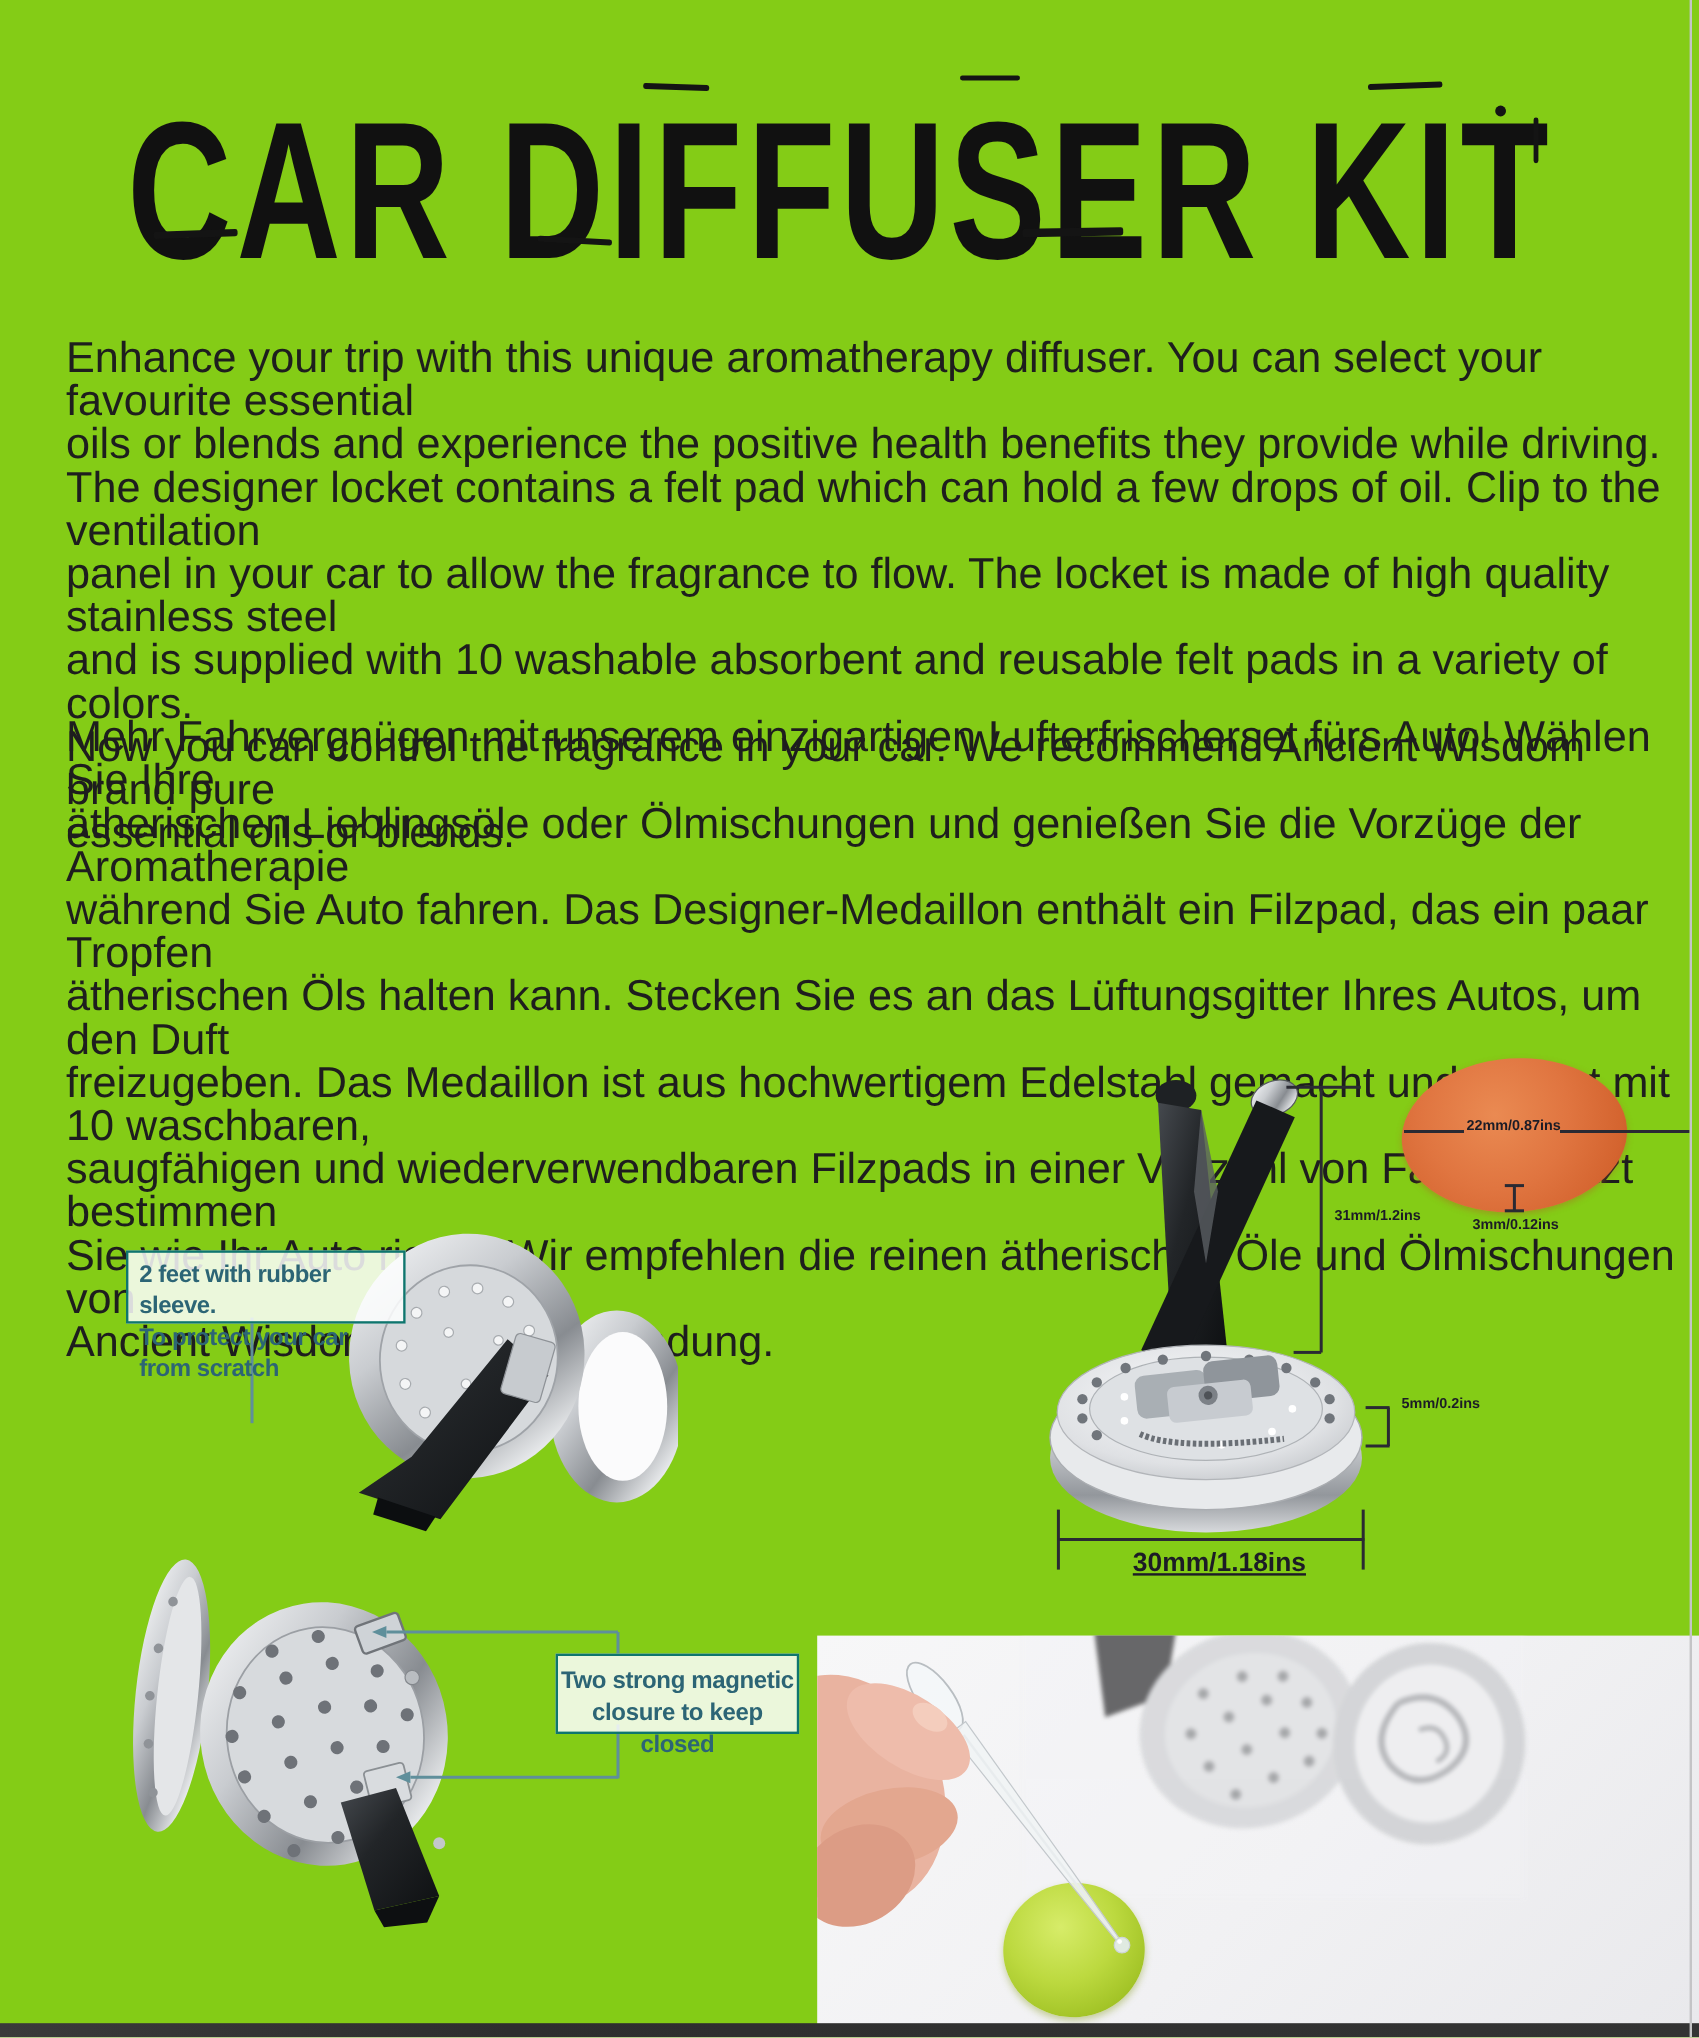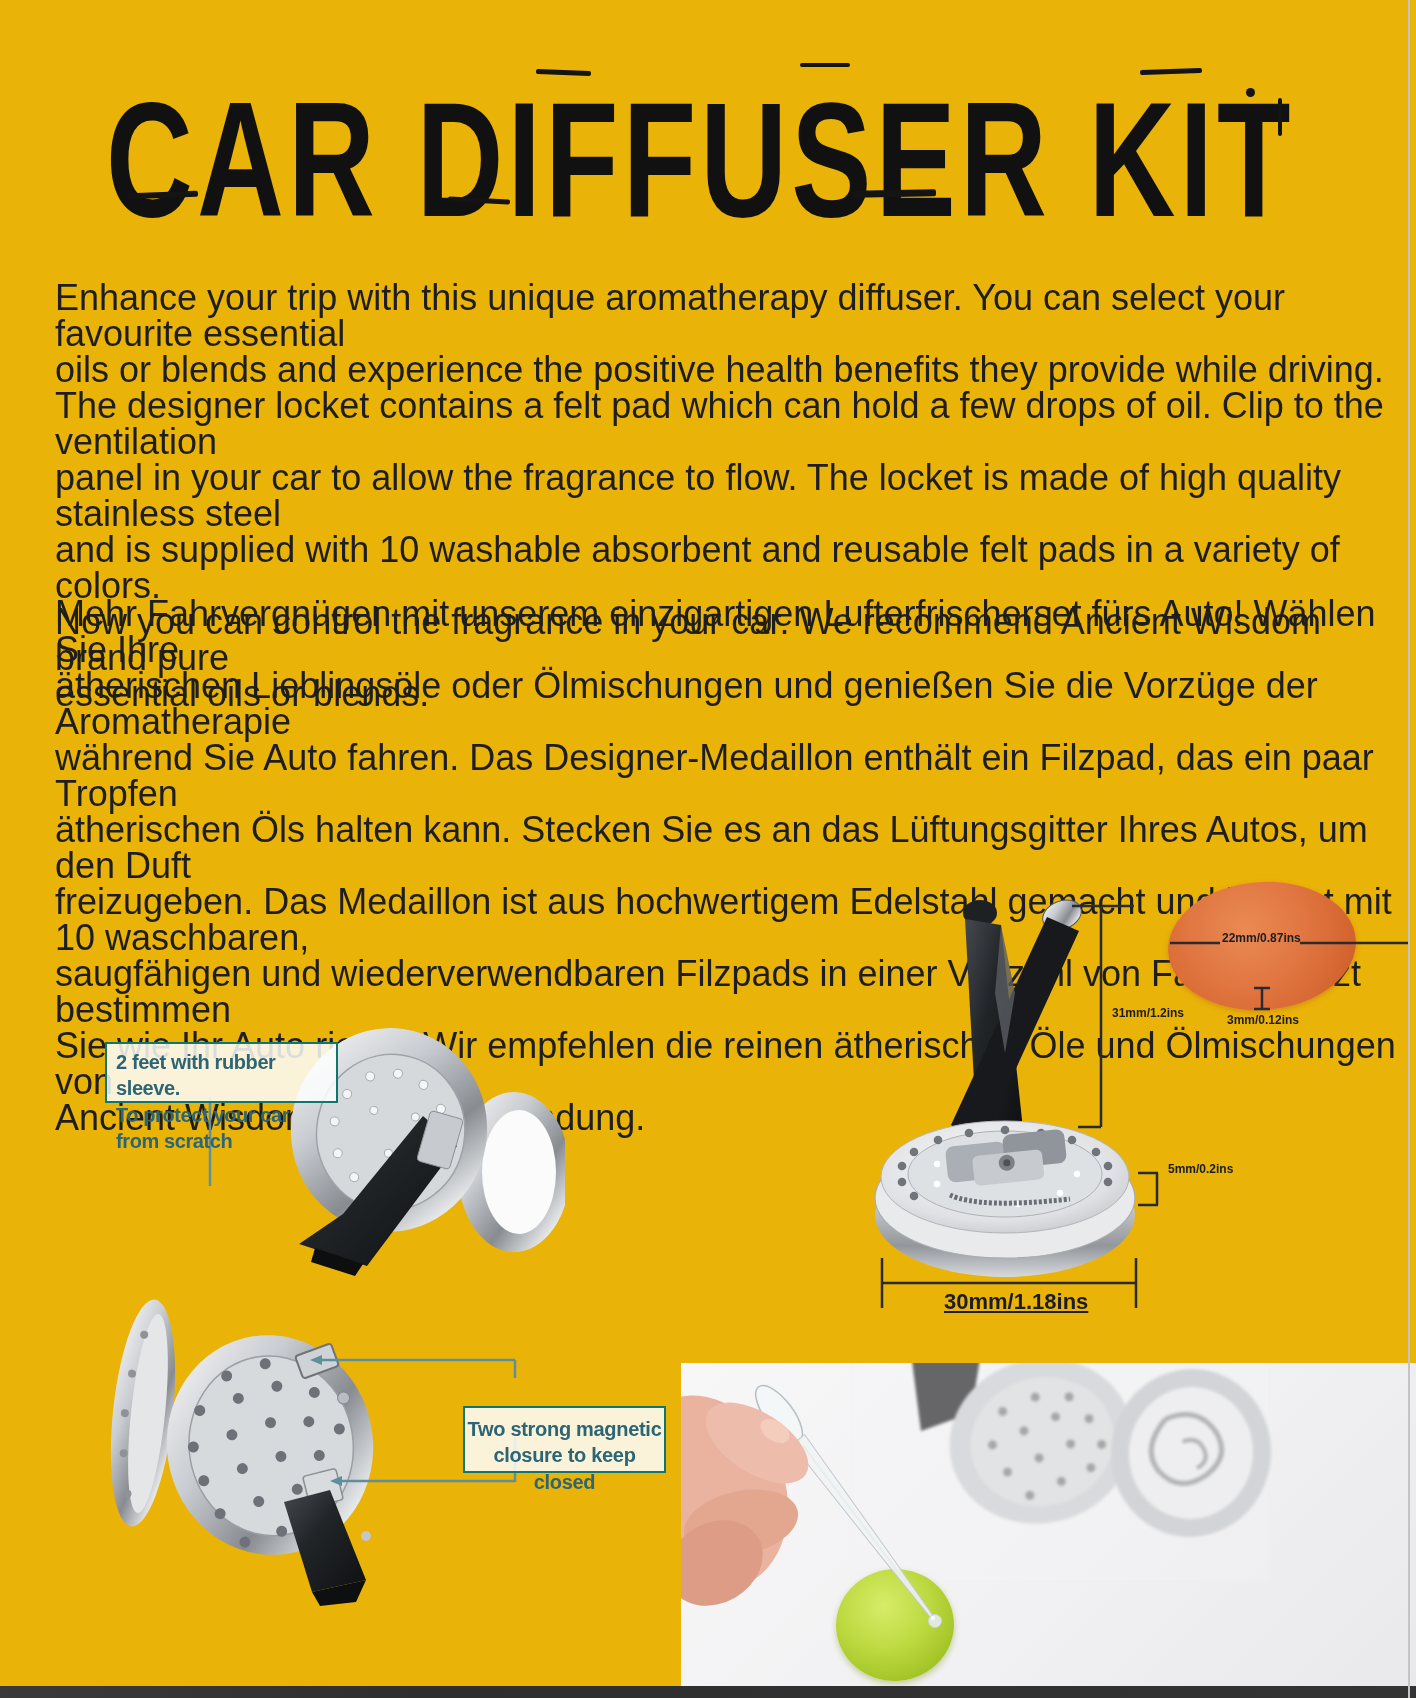--- a/index.html
+++ b/index.html
@@ -1,31 +1,31 @@
 <!DOCTYPE html>
 <html><head>
 <meta charset="utf-8">
 <style>
   html,body{margin:0;padding:0;background:#ffffff;}
-  .page{position:relative;width:1416px;height:1698px;background:#eab308;overflow:hidden;
+  .page{position:relative;width:1416px;height:1698px;background:#84cc16;overflow:hidden;
         font-family:"Liberation Sans","DejaVu Sans",sans-serif;color:#1f1f1f;}
   .abs{position:absolute;}
   .title{position:absolute;left:106px;top:66px;margin:0;font-size:118px;font-weight:700;
          letter-spacing:4px;color:#111111;white-space:nowrap;
          transform:scale(1.02,1.38);transform-origin:left top;}
   .grunge{position:absolute;background:#141414;border-radius:2px;}
   .sec h2{margin:0;font-size:28px;font-weight:700;line-height:36px;color:#141414;}
   .sec .body{margin:0;font-size:36px;line-height:36px;color:#1e1e1e;width:1360px;}
   .preline{white-space:pre-line;}
   .gb{position:absolute;left:55px;top:280px;}
   .de{position:absolute;left:55px;top:596px;}
   .callout{position:absolute;border:2px solid #0f766e;background:rgba(253,254,254,.85);
            color:#2c6575;font-weight:700;font-size:20px;line-height:1.32;z-index:5;}
   .callout.feet{left:105px;top:1042px;width:214px;height:52px;padding:5px 6px 0 9px;letter-spacing:-0.4px;}
-  .callout.magnets{left:463px;top:1378px;width:199px;height:55px;padding-top:8px;text-align:center;letter-spacing:-0.3px;margin-top:28px;}
+  .callout.magnets{left:463px;top:1378px;width:199px;height:55px;padding-top:8px;text-align:center;letter-spacing:-0.3px;}
   .measure{position:absolute;color:#1c1c26;font-weight:700;font-size:12px;white-space:nowrap;z-index:5;}
   .m30{font-size:22px;text-decoration:underline;}
   .photo{position:absolute;left:681px;top:1363px;width:735px;height:325px;overflow:hidden;
          background:linear-gradient(135deg,#f7f7f8 0%,#f1f1f3 55%,#e9e9ec 100%);z-index:1;}
   .bgblur{position:absolute;left:170px;top:-10px;filter:blur(1.6px) grayscale(35%);opacity:.95;}
   .greenpad{position:absolute;left:155px;top:206px;width:118px;height:112px;border-radius:50%;
             background:radial-gradient(circle at 42% 32%,#d7ec69 0%,#bcd93f 45%,#a3c427 75%,#8dad1b 100%);
             box-shadow:0 3px 6px rgba(140,160,40,.45);transform:rotate(-5deg);}
   .orangepad{position:absolute;left:1168px;top:882px;width:188px;height:128px;border-radius:50%;
              background:radial-gradient(circle at 42% 36%,#ea8a52 0%,#e07540 45%,#d4642f 78%,#bb5123 100%);

